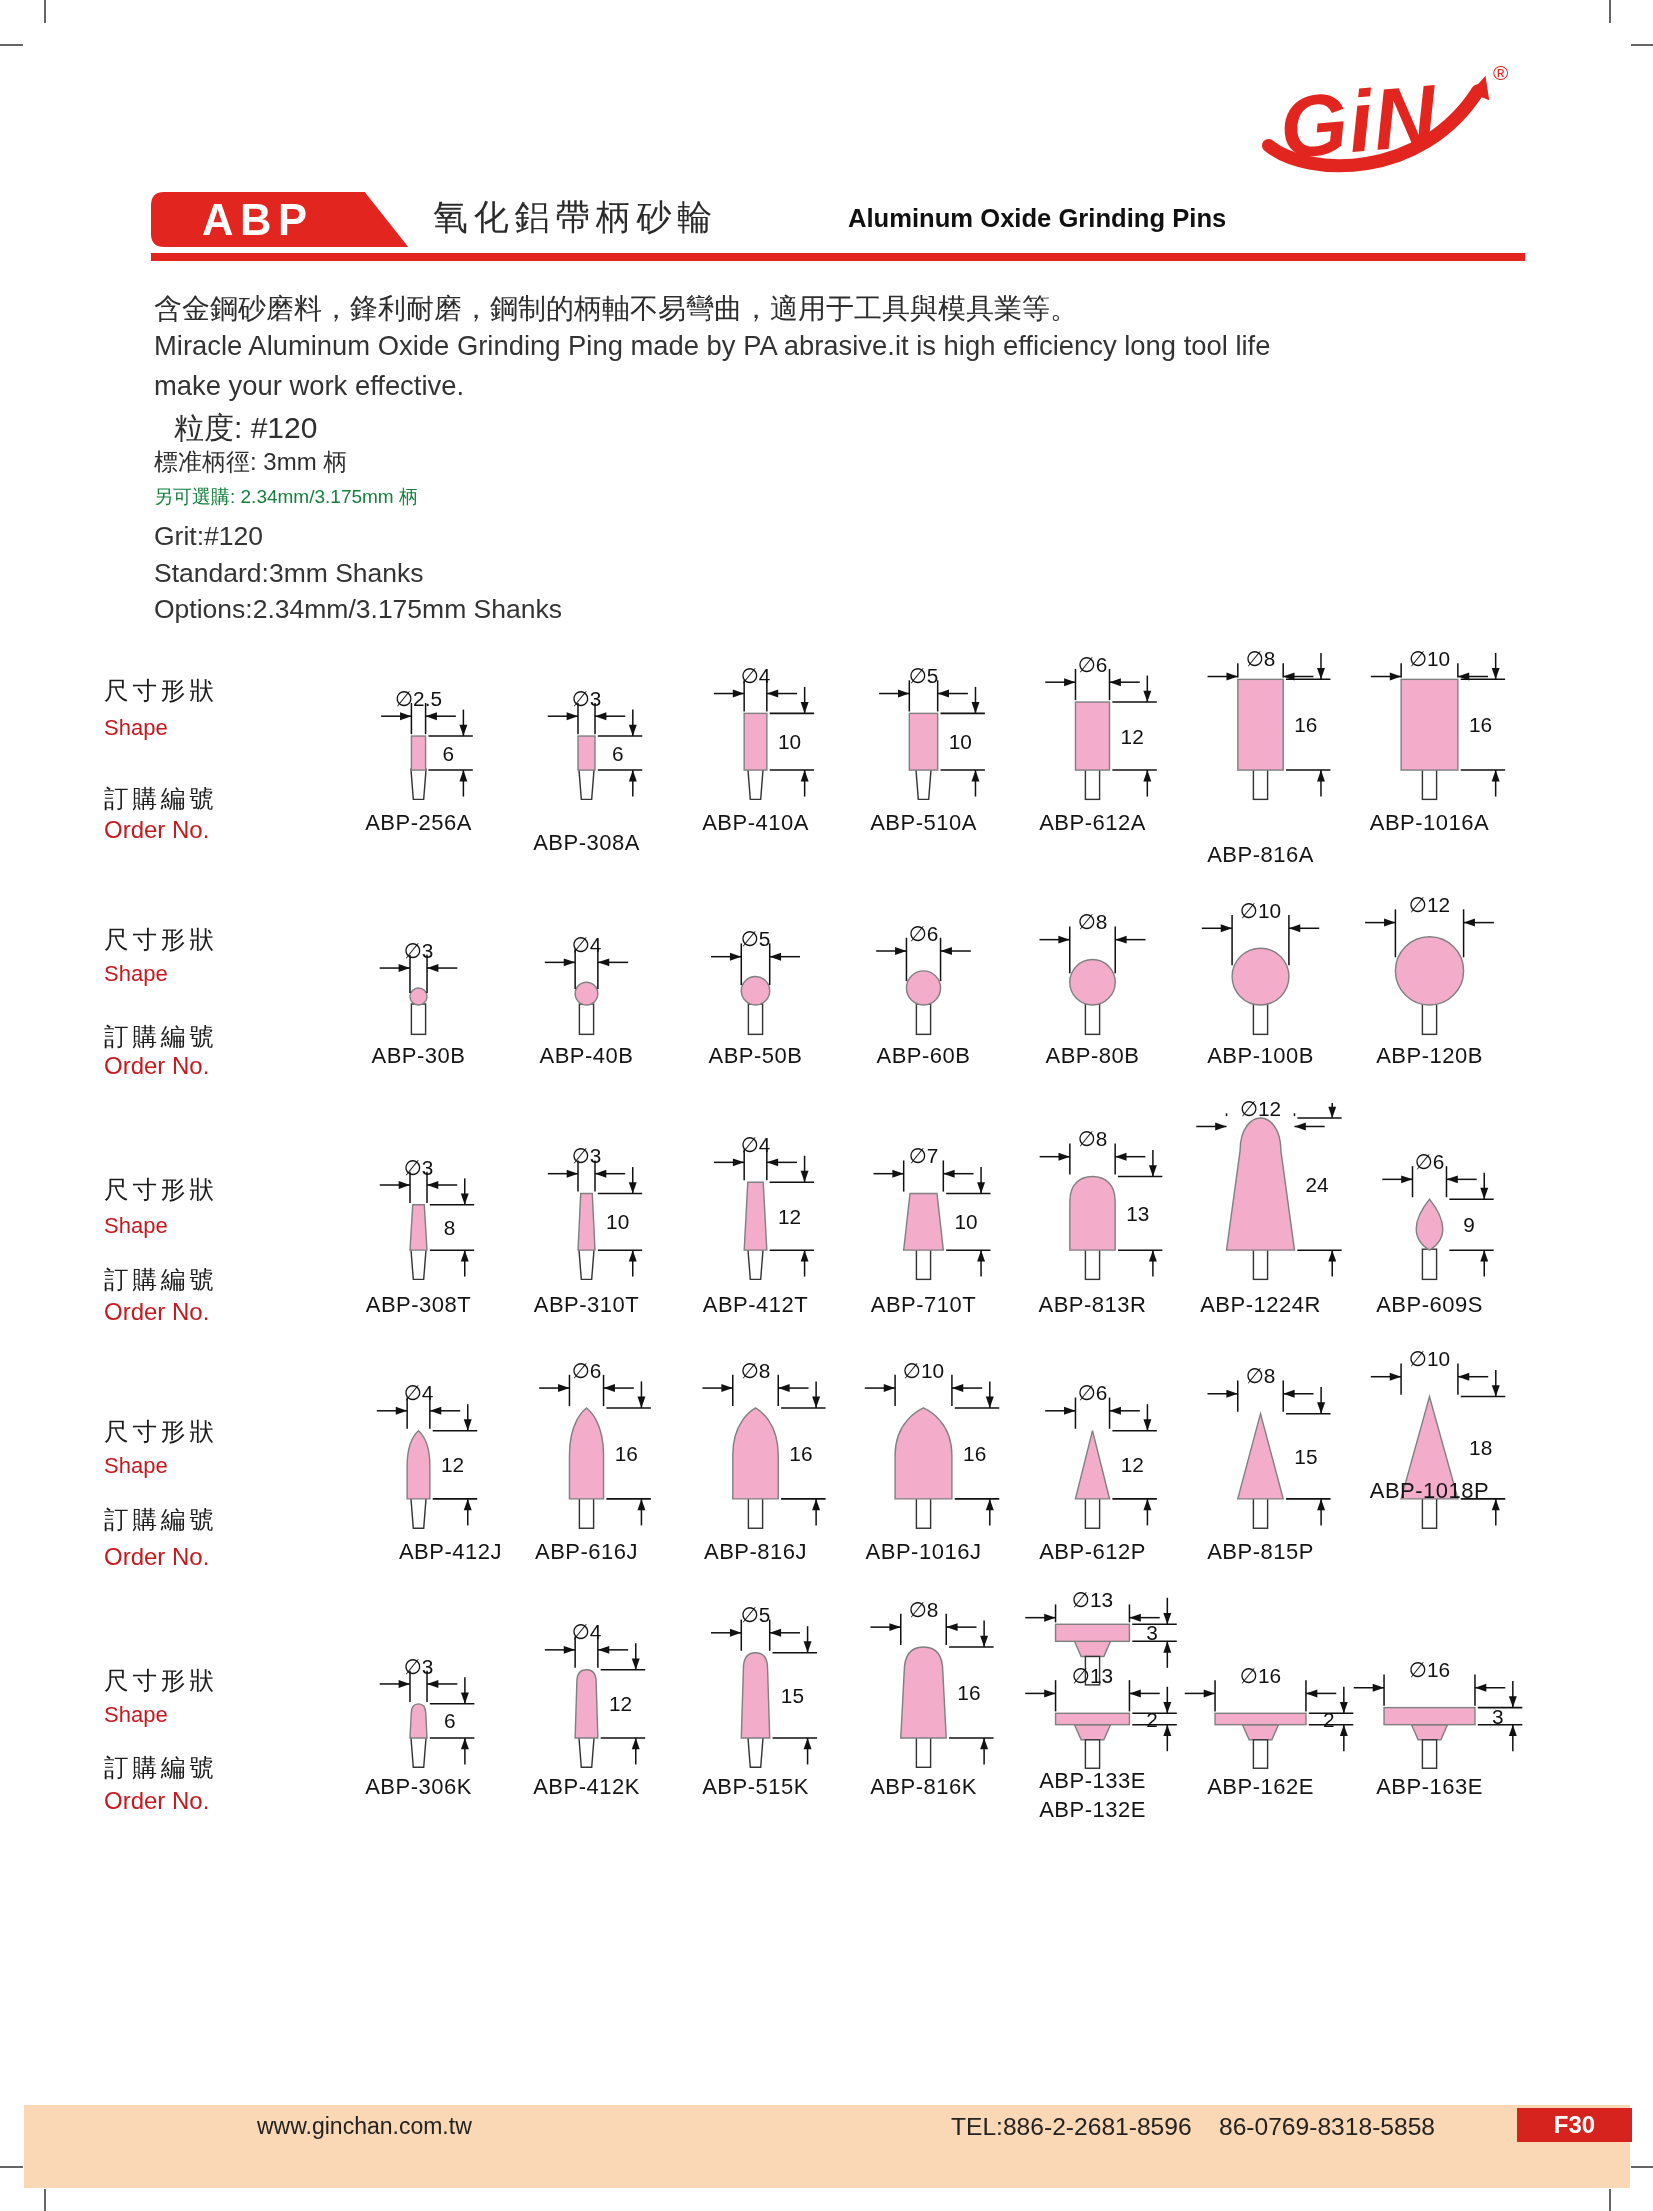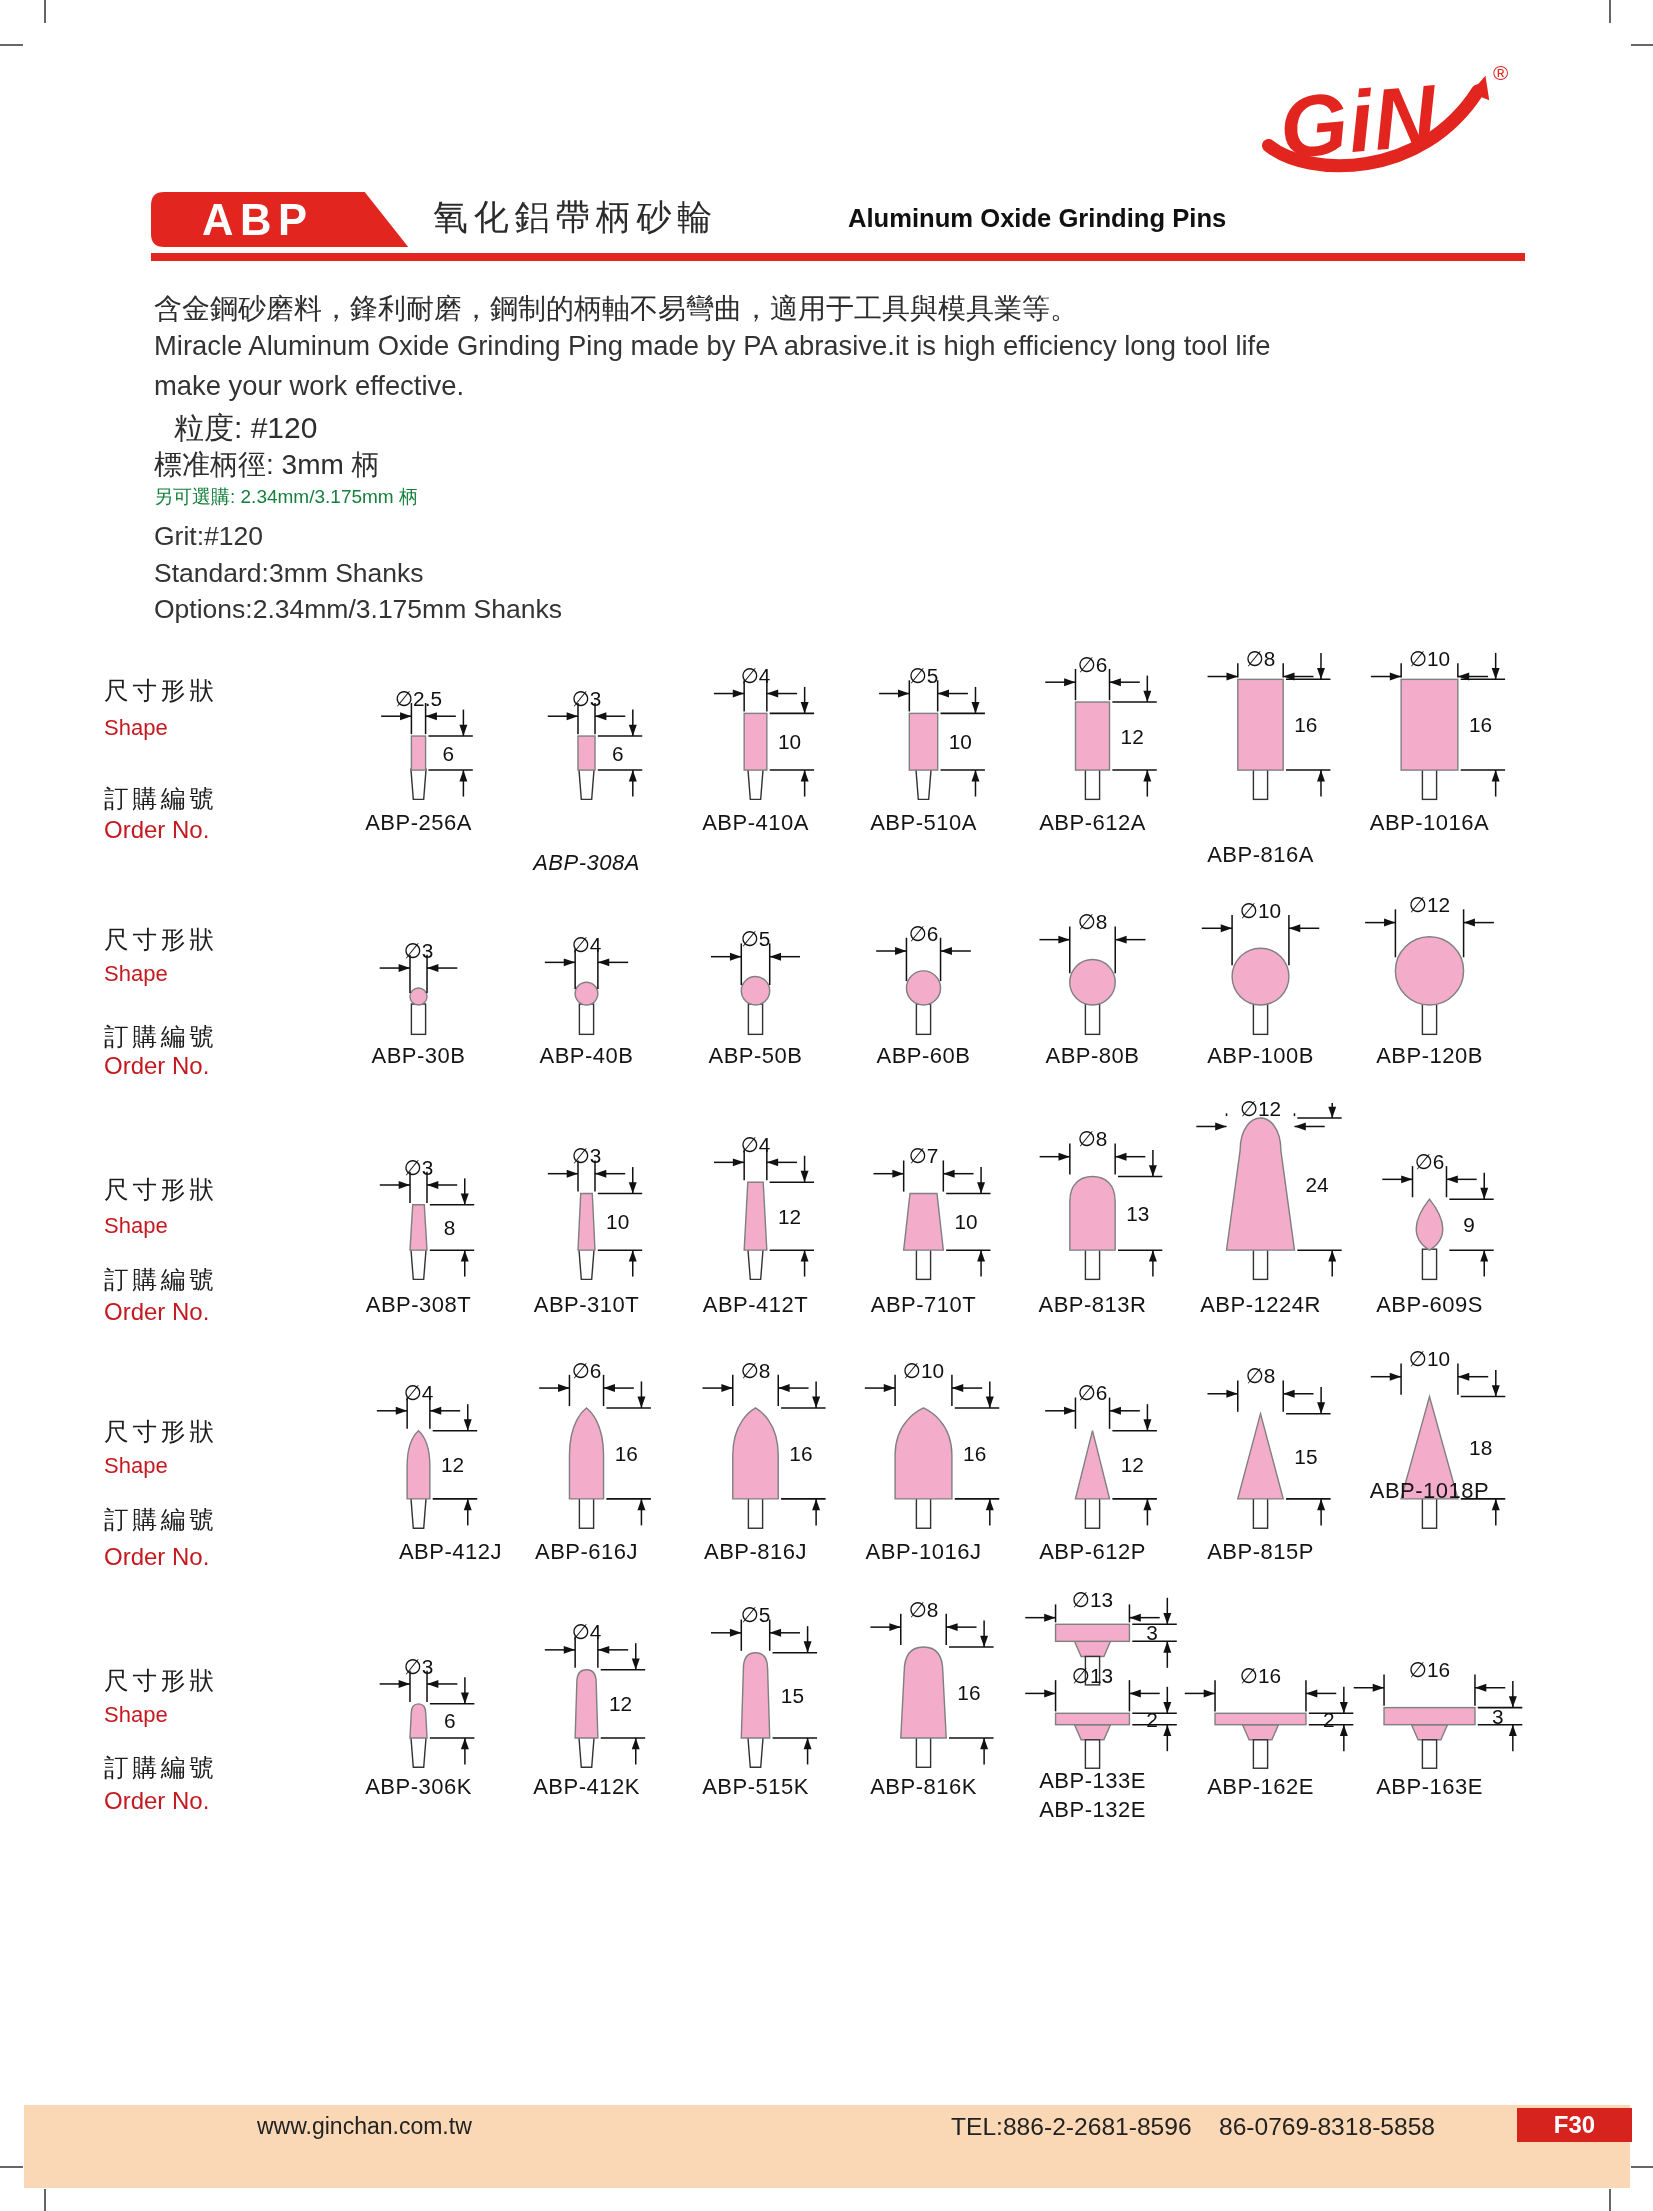--- a/index.html
+++ b/index.html
@@ -59,21 +59,21 @@
   </svg>
   <div id="title-zh">氧化鋁帶柄砂輪</div>
   <div id="title-en">Aluminum Oxide Grinding Pins</div>
   <div id="red-line"></div>
 
   <div>
     <div class="intro-line" style="top:290px;font-size:28px;color:#2e2e2e;">含金鋼砂磨料，鋒利耐磨，鋼制的柄軸不易彎曲，適用于工具與模具業等。</div>
     <div class="intro-line" style="top:330px;font-size:27.4px;">Miracle Aluminum Oxide Grinding Ping made by PA abrasive.it is high efficiency long tool life</div>
     <div class="intro-line" style="top:370px;font-size:27.4px;">make your work effective.</div>
     <div class="intro-line" style="top:408px;font-size:30px;color:#2e2e2e;margin-left:20px;">粒度: #120</div>
-    <div class="intro-line" style="top:446px;font-size:28px;color:#2e2e2e;">標准柄徑: 3mm 柄</div>
+    <div class="intro-line" style="top:446px;font-size:24px;color:#2e2e2e;">標准柄徑: 3mm 柄</div>
     <div class="intro-line" style="top:484px;font-size:19px;color:#15803d;">另可選購: 2.34mm/3.175mm 柄</div>
     <div class="intro-line" style="top:521px;font-size:26.5px;">Grit:#120</div>
     <div class="intro-line" style="top:558px;font-size:26.5px;">Standard:3mm Shanks</div>
     <div class="intro-line" style="top:594px;font-size:26.5px;">Options:2.34mm/3.175mm Shanks</div>
   </div>
 
   <div id="grid">
       <div class="lbl-zh" style="top: 674px;">尺寸形狀</div>
       <div class="lbl-red" style="top: 715px;">Shape</div>
       <div class="lbl-zh" style="top: 782px;">訂購編號</div>
@@ -108,21 +108,21 @@
         <polygon points="94,69 106.0,64.8 106.0,73.2" fill="#111111"></polygon>
         <text x="85" y="58" font-size="22" fill="#111111" text-anchor="middle" font-family="Liberation Sans, DejaVu Sans, sans-serif">∅3</text>
         <line x1="97" y1="90" x2="144" y2="90" stroke="#111111" stroke-width="1.6"></line>
         <line x1="97" y1="126" x2="144" y2="126" stroke="#111111" stroke-width="1.6"></line>
         <line x1="134" y1="62" x2="134" y2="90" stroke="#111111" stroke-width="1.6"></line>
         <polygon points="134,90 129.8,78.0 138.2,78.0" fill="#111111"></polygon>
         <line x1="134" y1="154" x2="134" y2="126" stroke="#111111" stroke-width="1.6"></line>
         <polygon points="134,126 138.2,138.0 129.8,138.0" fill="#111111"></polygon>
         <text x="118" y="116" font-size="22" fill="#111111" text-anchor="middle" font-family="Liberation Sans, DejaVu Sans, sans-serif">6</text>
       </svg>
-      <div class="order-label" style="left: 503px; top: 848px; font-style: italic;">ABP-308A</div>
+      <div class="order-label" style="left: 503px; top: 828px;">ABP-308A</div>
       <svg class="cell-svg" width="161" height="155" style="left: 675px; top: 651px;" viewBox="0 0 170 164">
         <polygon points="77,125 93,125 90.5,157 79.5,157" fill="#fff" stroke="#333" stroke-width="1.5"></polygon>
         <rect x="73" y="66" width="24" height="60" fill="#F3ADCB" stroke="#808080" stroke-width="1.5"></rect>
         <line x1="73" y1="31" x2="73" y2="64" stroke="#111111" stroke-width="1.6"></line>
         <line x1="97" y1="31" x2="97" y2="64" stroke="#111111" stroke-width="1.6"></line>
         <line x1="41" y1="45" x2="73" y2="45" stroke="#111111" stroke-width="1.6"></line>
         <polygon points="73,45 61.0,49.2 61.0,40.8" fill="#111111"></polygon>
         <line x1="129" y1="45" x2="97" y2="45" stroke="#111111" stroke-width="1.6"></line>
         <polygon points="97,45 109.0,40.8 109.0,49.2" fill="#111111"></polygon>
         <text x="85" y="34" font-size="22" fill="#111111" text-anchor="middle" font-family="Liberation Sans, DejaVu Sans, sans-serif">∅4</text>

